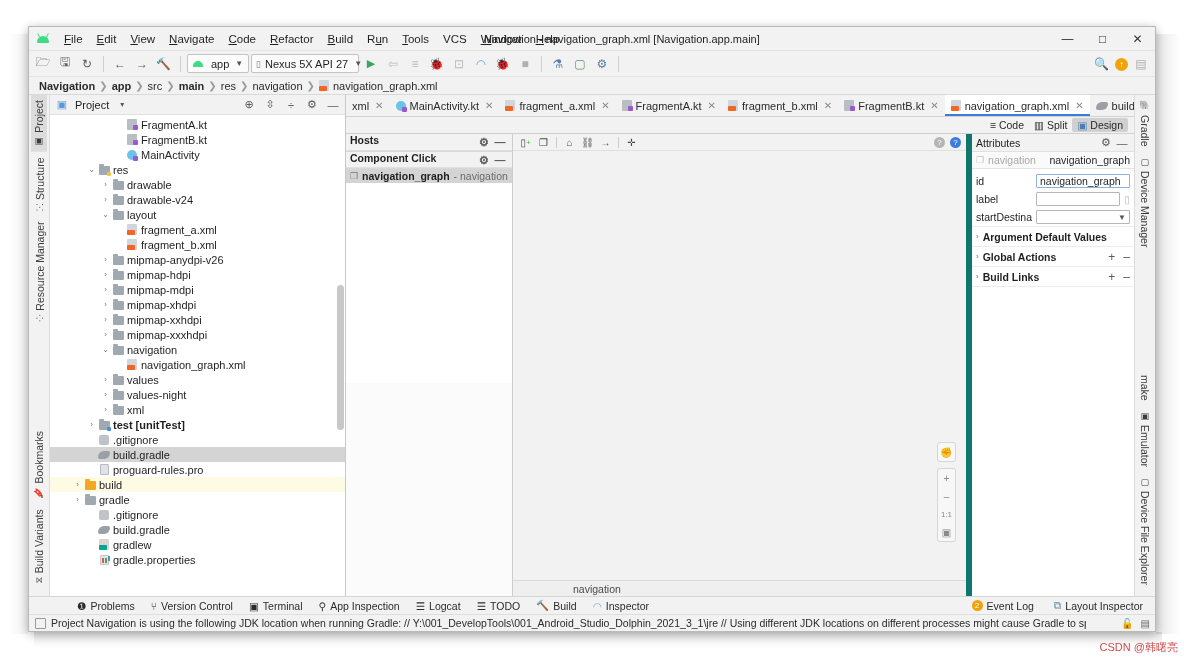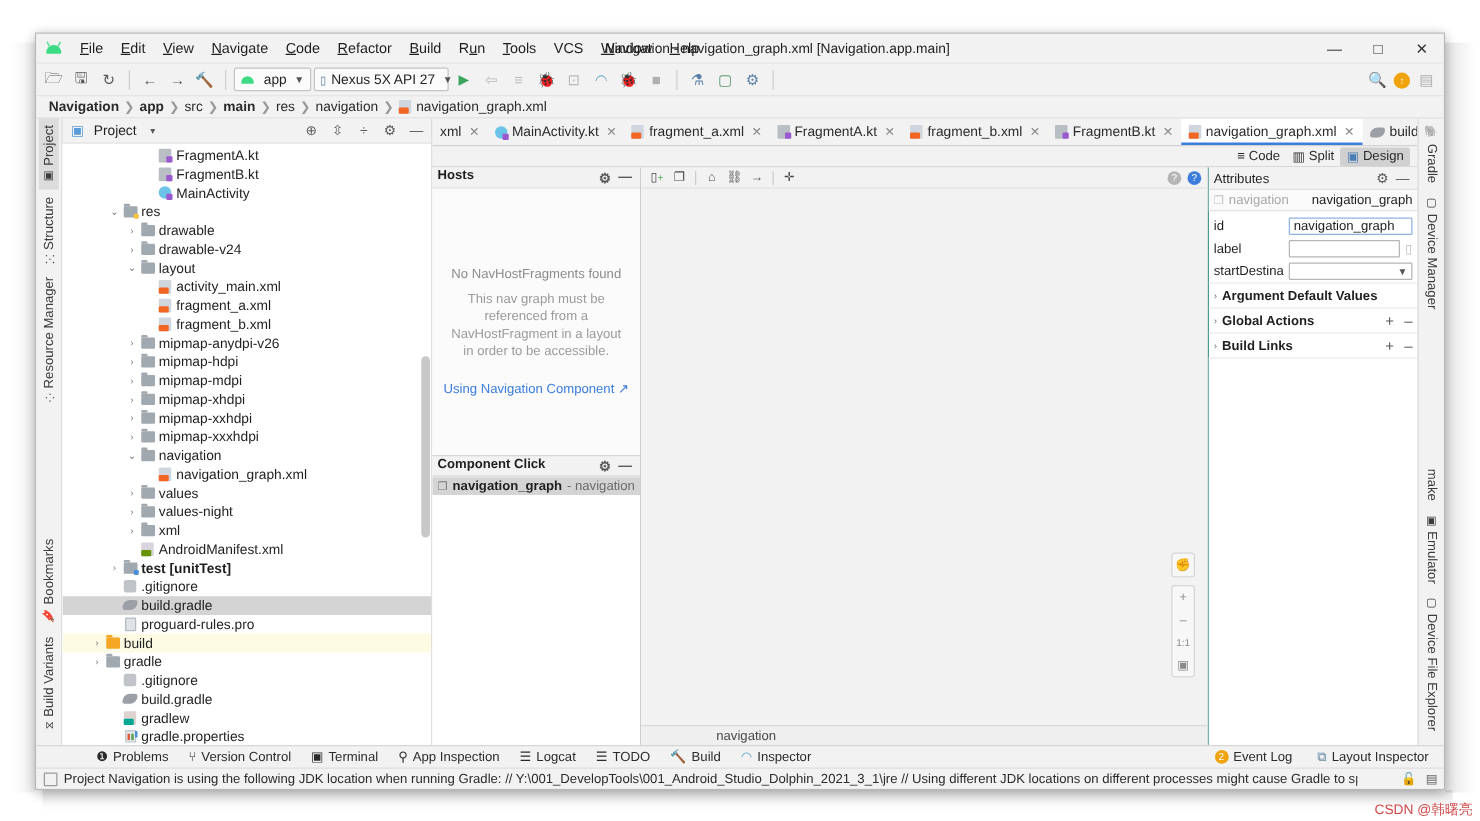--- a/index.html
+++ b/index.html
@@ -323,21 +323,21 @@
     font-size:10px; color:#8a8a8a;
   }
   .canvas-footer {
     height:16px; min-height:16px; background:#efefef; border-top:1px solid #d9d9d9;
     display:flex; align-items:center; padding-left:60px; font-size:10.5px; color:#4a4a4a;
   }
 
   
   .attr-panel {
     width:168px; flex:0 0 auto; background:#ffffff; display:flex; flex-direction:column;
-    border-left:1px solid #0f766e;
+    border-left:6px solid #0f766e;
   }
   .attr-head {
     height:18px;min-height:18px;display:flex;align-items:center;padding:0 4px;
     background:#f2f2f2;font-size:10.5px;border-bottom:1px solid #e0e0e0;
   }
   .attr-sel {
     height:17px; display:flex; align-items:center; padding:0 4px; gap:4px;
     background:#fafafa; border-bottom:1px solid #e4e4e4; font-size:10.5px;
   }
   .attr-sel .lbl{color:#a8a8a8;}
@@ -558,25 +558,20 @@
               <span class="label">drawable-v24</span>
             </div>
             <div class="row" style="padding-left: 50px;">
               <span class="arrow">⌄</span>
               <span class="ficon"><span class="folder"></span></span>
               <span class="label">layout</span>
             </div>
             <div class="row" style="padding-left: 64px;">
               <span class="arrow"></span>
               <span class="ficon"><span class="xmlicon"></span></span>
-              <span class="label">activity_main.xml</span>
-            </div>
-            <div class="row" style="padding-left: 64px;">
-              <span class="arrow"></span>
-              <span class="ficon"><span class="xmlicon"></span></span>
               <span class="label">fragment_a.xml</span>
             </div>
             <div class="row" style="padding-left: 64px;">
               <span class="arrow"></span>
               <span class="ficon"><span class="xmlicon"></span></span>
               <span class="label">fragment_b.xml</span>
             </div>
             <div class="row" style="padding-left: 50px;">
               <span class="arrow">›</span>
               <span class="ficon"><span class="folder"></span></span>
@@ -624,25 +619,20 @@
             </div>
             <div class="row" style="padding-left: 50px;">
               <span class="arrow">›</span>
               <span class="ficon"><span class="folder"></span></span>
               <span class="label">values-night</span>
             </div>
             <div class="row" style="padding-left: 50px;">
               <span class="arrow">›</span>
               <span class="ficon"><span class="folder"></span></span>
               <span class="label">xml</span>
-            </div>
-            <div class="row" style="padding-left: 50px;">
-              <span class="arrow"></span>
-              <span class="ficon"><span class="xmlicon" style="filter:hue-rotate(60deg)"></span></span>
-              <span class="label">AndroidManifest.xml</span>
             </div>
             <div class="row" style="padding-left: 36px;">
               <span class="arrow">›</span>
               <span class="ficon"><span class="folder green"></span></span>
               <span class="label b">test [unitTest]</span>
             </div>
             <div class="row" style="padding-left: 36px;">
               <span class="arrow"></span>
               <span class="ficon"><span class="gitignoreicon"></span></span>
               <span class="label">.gitignore</span>
@@ -750,25 +740,20 @@
         </div>
 
         <div class="design-area">
 
           <div class="nav-left">
             <div class="sub-head">
               <span>Hosts</span>
               <span class="spacer"></span>
               <span class="ph-icon">⚙</span>
               <span class="ph-icon">—</span>
-            </div>
-            <div class="hosts-body">
-              <div class="hosts-title">No NavHostFragments found</div>
-              <div class="hosts-desc">This nav graph must be referenced from a NavHostFragment in a layout in order to be accessible.</div>
-              <div class="hosts-link">Using Navigation Component ↗</div>
             </div>
             <div class="sub-head" style="border-top:1px solid #d8d8d8;">
               <span>Component Click</span>
               <span class="spacer"></span>
               <span class="ph-icon">⚙</span>
               <span class="ph-icon">—</span>
             </div>
             <div class="ct-body">
               <div class="ct-row">
                 <span style="font-size:9px;color:#7a7a7a;">❐</span>

